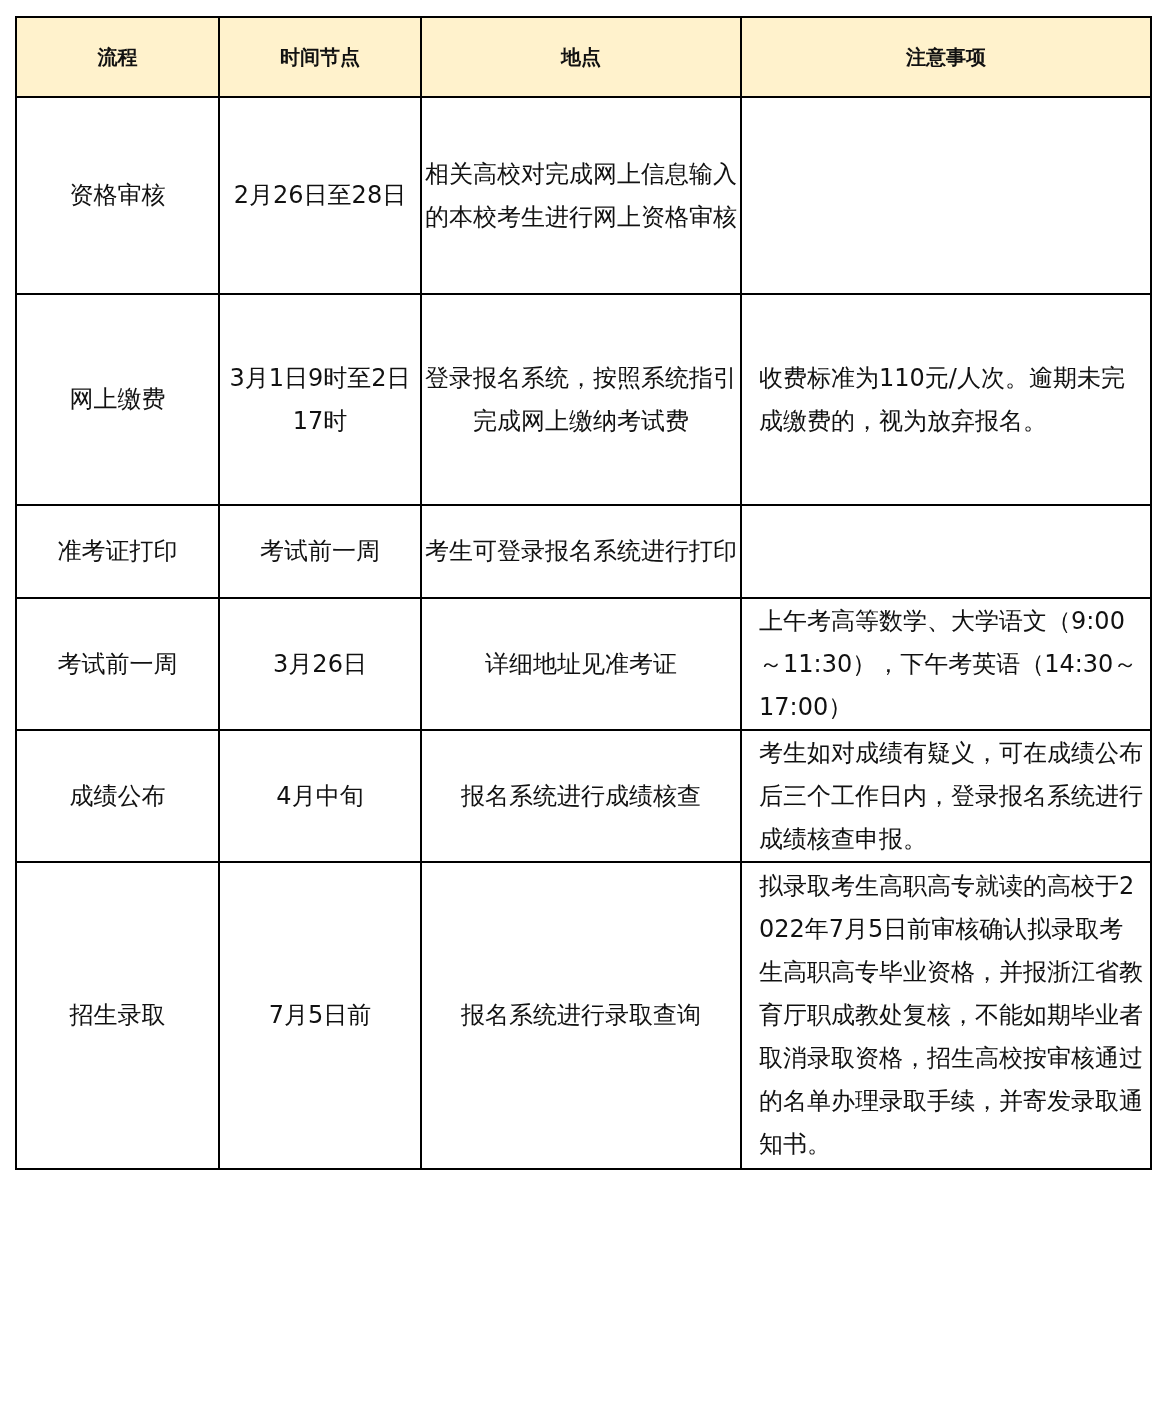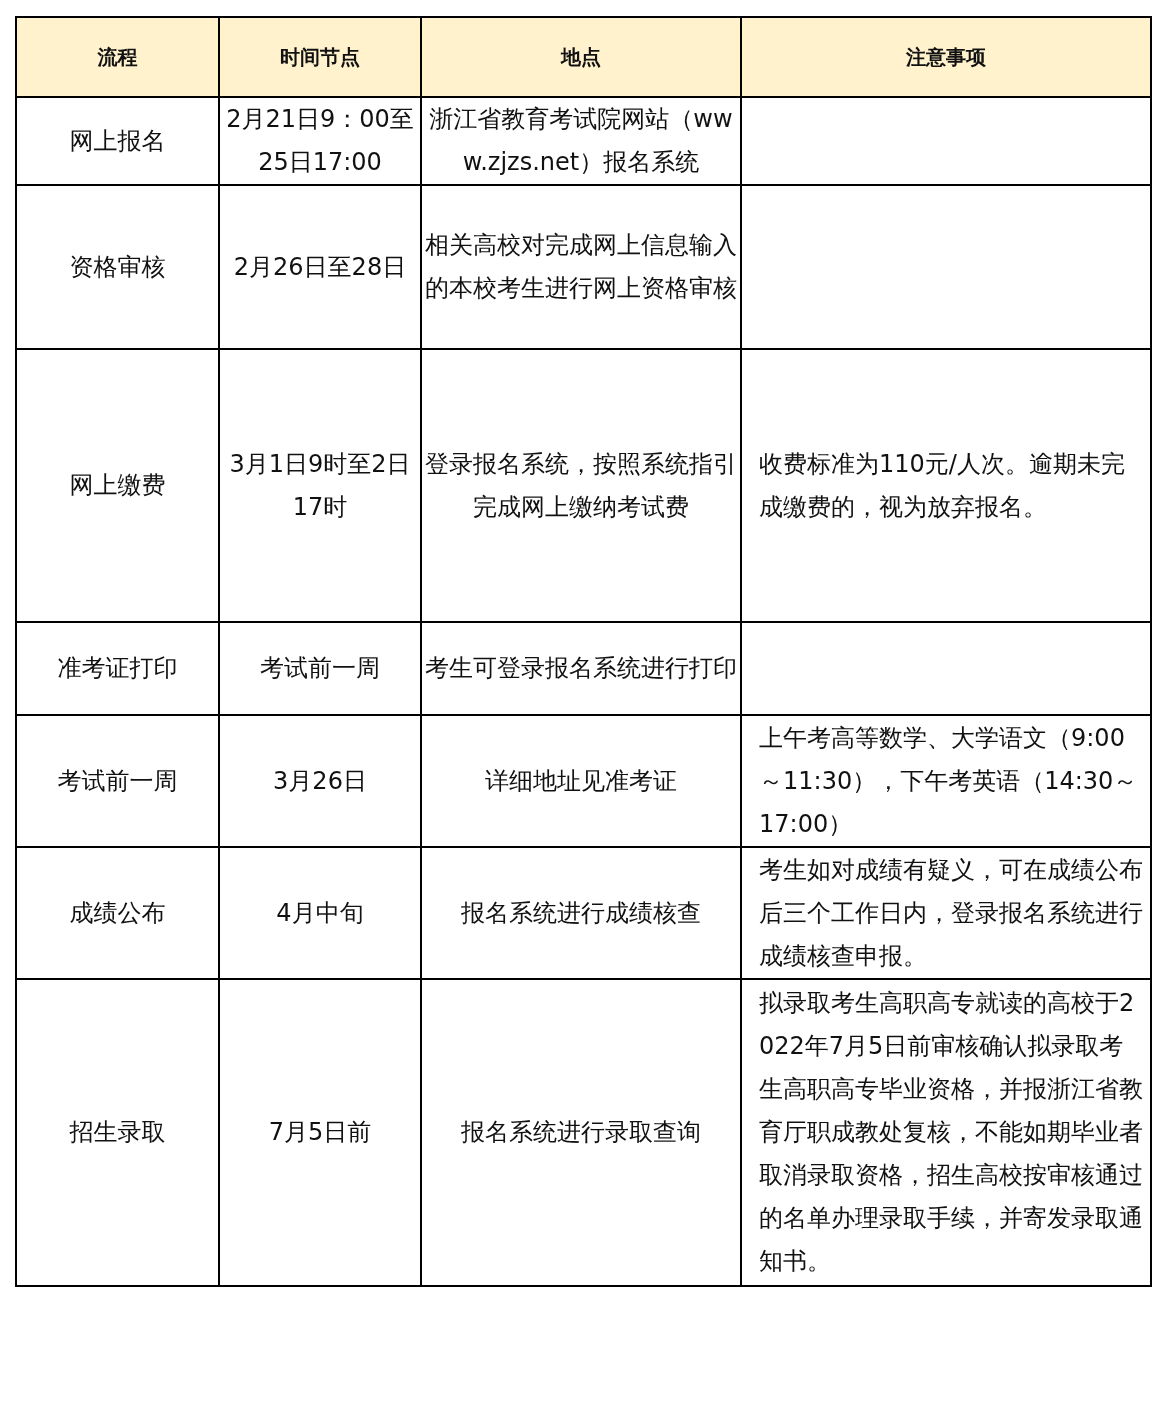--- a/index.html
+++ b/index.html
@@ -29,33 +29,27 @@
     </colgroup>
   <thead>
     <tr style="height:80px">
       <th>流程</th>
       <th>时间节点</th>
       <th>地点</th>
       <th>注意事项</th>
     </tr>
   </thead>
   <tbody>
-    <tr style="height:87px">
-      <td>网上报名</td>
-      <td>2月21日9：00至25日17:00</td>
-      <td>浙江省教育考试院网站（www.zjzs.net）报名系统</td>
-      <td class="note"></td>
-    </tr>
-    <tr style="height:164px">
+    <tr style="height:197px">
       <td>资格审核</td>
       <td>2月26日至28日</td>
       <td>相关高校对完成网上信息输入的本校考生进行网上资格审核</td>
       <td class="note"></td>
     </tr>
-    <tr style="height:273px">
+    <tr style="height:211px">
       <td>网上缴费</td>
       <td>3月1日9时至2日17时</td>
       <td>登录报名系统，按照系统指引完成网上缴纳考试费</td>
       <td class="note">收费标准为110元/人次。逾期未完成缴费的，视为放弃报名。</td>
     </tr>
     <tr style="height:93px">
       <td>准考证打印</td>
       <td>考试前一周</td>
       <td>考生可登录报名系统进行打印</td>
       <td class="note"></td>

